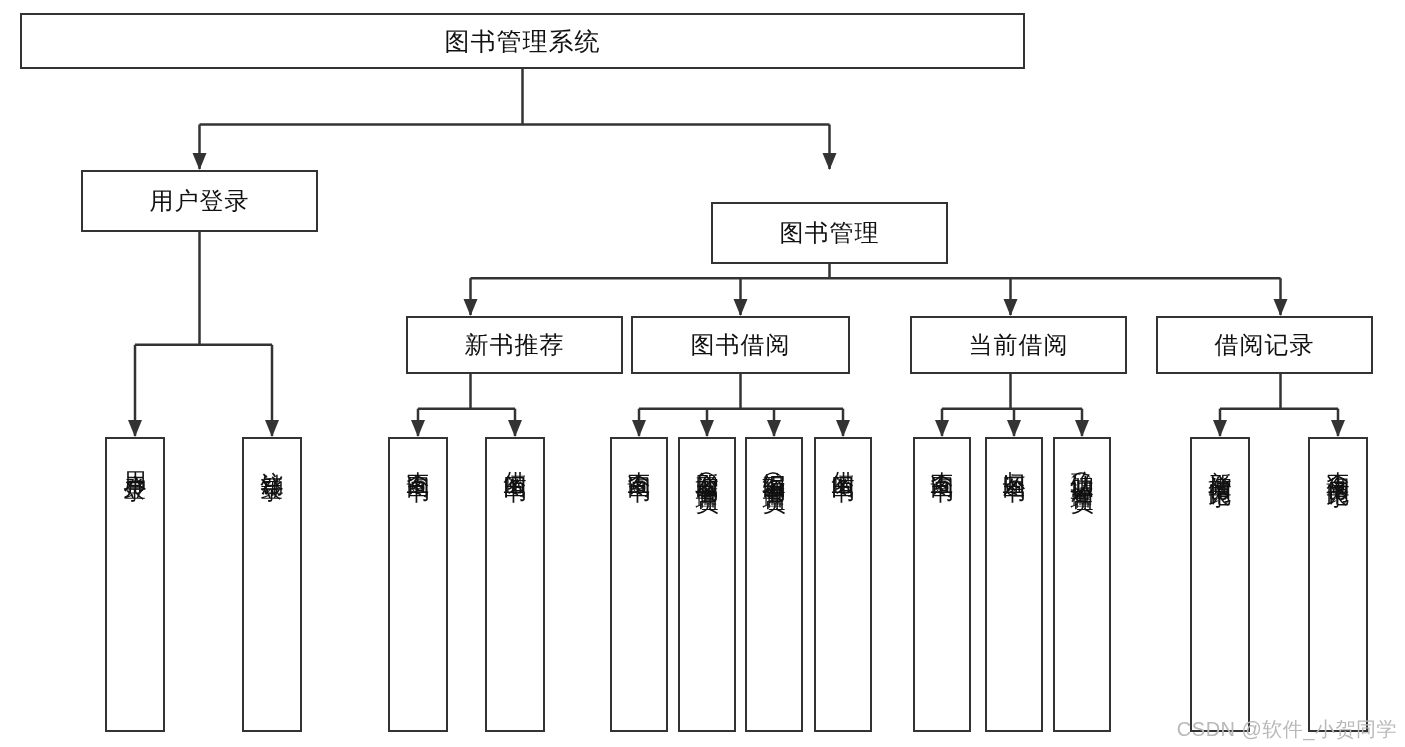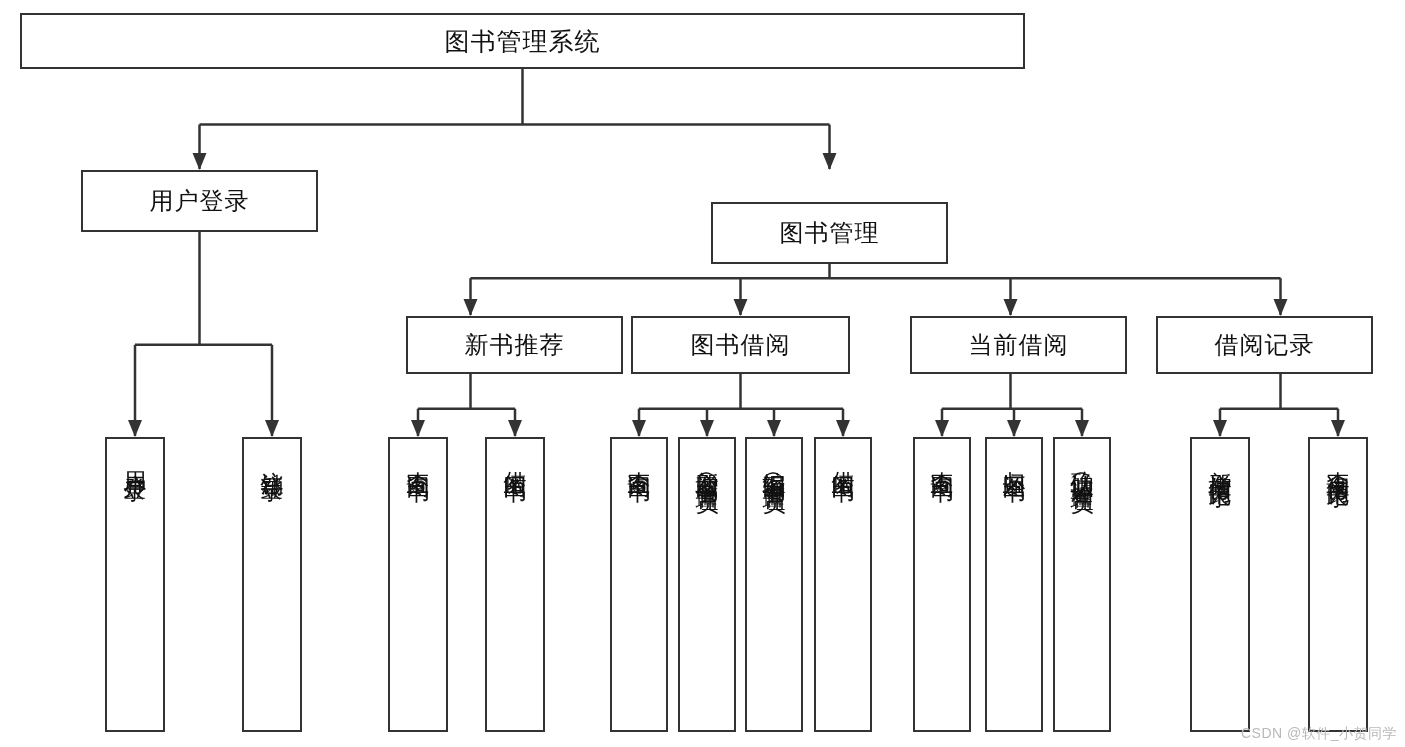--- a/index.html
+++ b/index.html
@@ -64,21 +64,21 @@
     stroke-width: 2.5;
     fill: none;
   }
   .edge-head {
     fill: #333333;
   }
   #watermark {
     position: absolute;
     right: 8px;
     bottom: 4px;
-    font-size: 14px;
+    font-size: 20px;
     color: #b9b9b9;
     white-space: nowrap;
     letter-spacing: 0.5px;
     margin-top: 44px;
   }
 </style>
 </head>
 <body>
 
 <div id="canvas">

